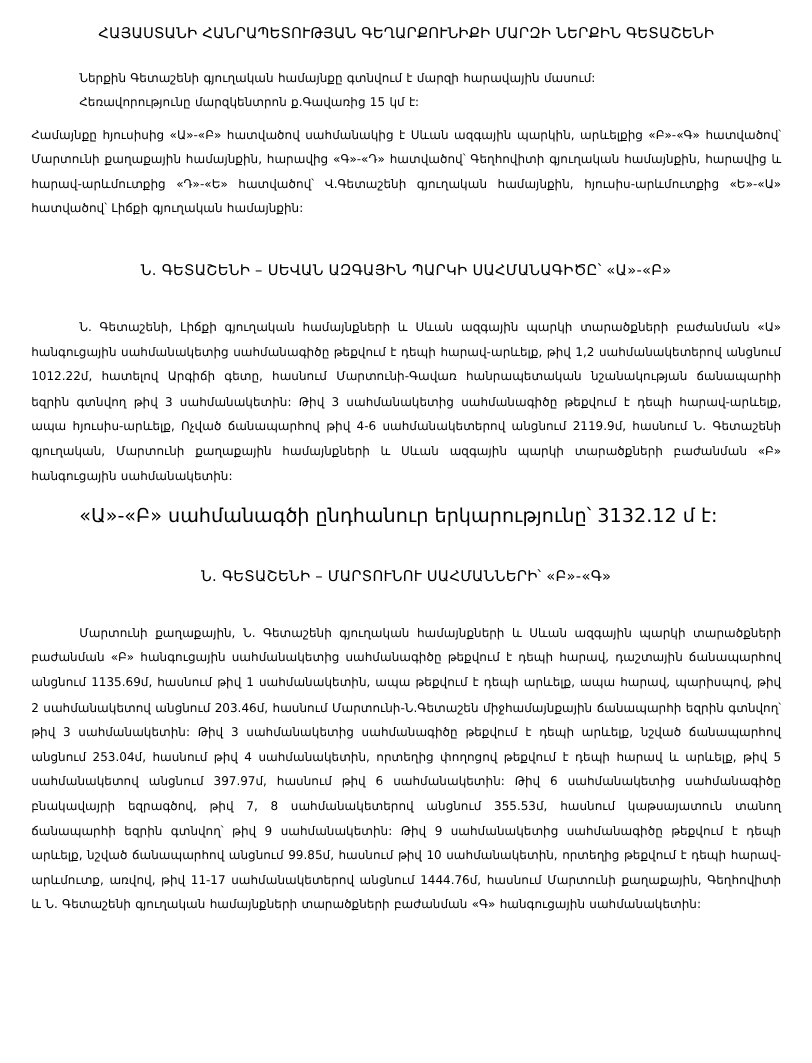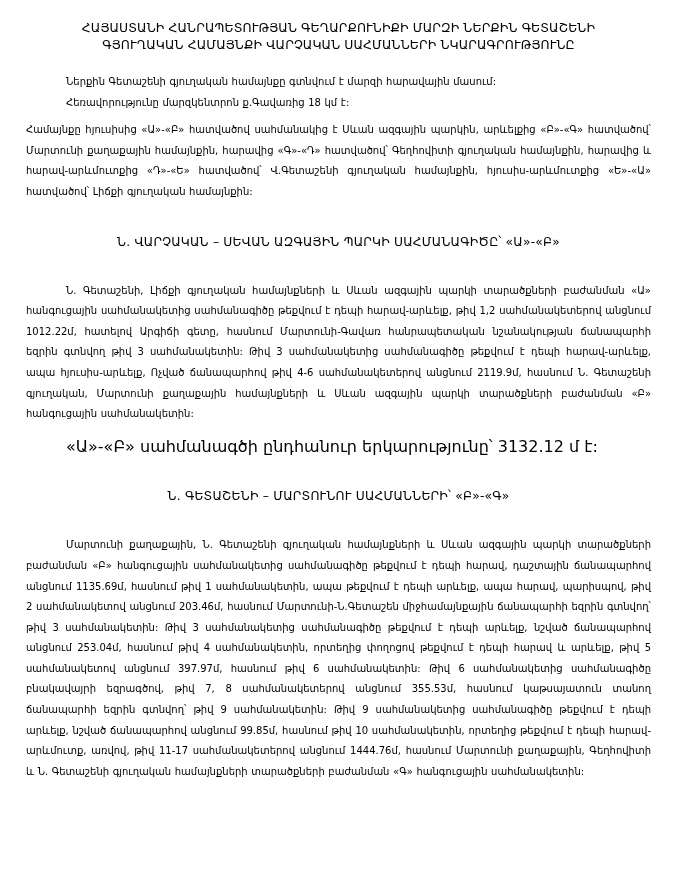--- a/index.html
+++ b/index.html
@@ -62,36 +62,35 @@
     text-align: left;
   }
 </style>
 </head>
 <body>
 
 <div class="page">
 
   <div class="doc-title">
     <span class="tline">ՀԱՅԱՍՏԱՆԻ  ՀԱՆՐԱՊԵՏՈՒԹՅԱՆ ԳԵՂԱՐՔՈՒՆԻՔԻ ՄԱՐԶԻ ՆԵՐՔԻՆ ԳԵՏԱՇԵՆԻ</span>
-    <span class="tline">ԳՅՈՒՂԱԿԱՆ ՀԱՄԱՅՆՔԻ  ՎԱՐՉԱԿԱՆ   ՍԱՀՄԱՆՆԵՐԻ ՆԿԱՐԱԳՐՈՒԹՅՈՒՆԸ</span>
   </div>
 
   <div class="spacer-lg"></div>
 
   <p class="para indent">Ներքին Գետաշենի  գյուղական համայնքը  գտնվում է մարզի հարավային  մասում:</p>
-  <p class="para indent">Հեռավորությունը մարզկենտրոն ք.Գավառից  18 կմ  է:</p>
+  <p class="para indent">Հեռավորությունը մարզկենտրոն ք.Գավառից  15 կմ  է:</p>
 
   <div class="spacer-sm"></div>
 
   <p class="para">Համայնքը հյուսիսից «Ա»-«Բ» հատվածով սահմանակից է Սևան ազգային պարկին, արևելքից «Բ»-«Գ» հատվածով՝ Մարտունի քաղաքային համայնքին, հարավից «Գ»-«Դ» հատվածով՝ Գեղհովիտի գյուղական համայնքին, հարավից և հարավ-արևմուտքից «Դ»-«Ե» հատվածով՝ Վ.Գետաշենի գյուղական համայնքին, հյուսիս-արևմուտքից «Ե»-«Ա» հատվածով՝ Լիճքի գյուղական համայնքին:</p>
 
   <div class="spacer-lg"></div>
   <div class="spacer-md"></div>
 
-  <h2 class="section-head">Ն. ՎԱՐՉԱԿԱՆ – ՍԵՎԱՆ ԱԶԳԱՅԻՆ ՊԱՐԿԻ  ՍԱՀՄԱՆԱԳԻԾԸ՝  «Ա»-«Բ»</h2>
+  <h2 class="section-head">Ն. ԳԵՏԱՇԵՆԻ – ՍԵՎԱՆ ԱԶԳԱՅԻՆ ՊԱՐԿԻ  ՍԱՀՄԱՆԱԳԻԾԸ՝  «Ա»-«Բ»</h2>
 
   <div class="spacer-lg"></div>
   <div class="spacer-md"></div>
 
   <p class="para indent">Ն. Գետաշենի, Լիճքի գյուղական համայնքների և Սևան ազգային պարկի տարածքների բաժանման «Ա» հանգուցային սահմանակետից սահմանագիծը թեքվում է դեպի հարավ-արևելք, թիվ 1,2 սահմանակետերով անցնում 1012.22մ, հատելով Արգիճի գետը, հասնում Մարտունի-Գավառ հանրապետական նշանակության ճանապարհի եզրին գտնվող թիվ 3 սահմանակետին: Թիվ 3 սահմանակետից սահմանագիծը թեքվում է դեպի հարավ-արևելք, ապա հյուսիս-արևելք, Ոչված ճանապարհով թիվ 4-6 սահմանակետերով անցնում 2119.9մ, հասնում Ն. Գետաշենի գյուղական, Մարտունի քաղաքային համայնքների և Սևան ազգային պարկի տարածքների բաժանման «Բ» հանգուցային սահմանակետին:</p>
 
   <div class="spacer-md"></div>
 
   <p class="total-line">«Ա»-«Բ» սահմանագծի ընդհանուր երկարությունը՝ 3132.12 մ է:</p>
 

